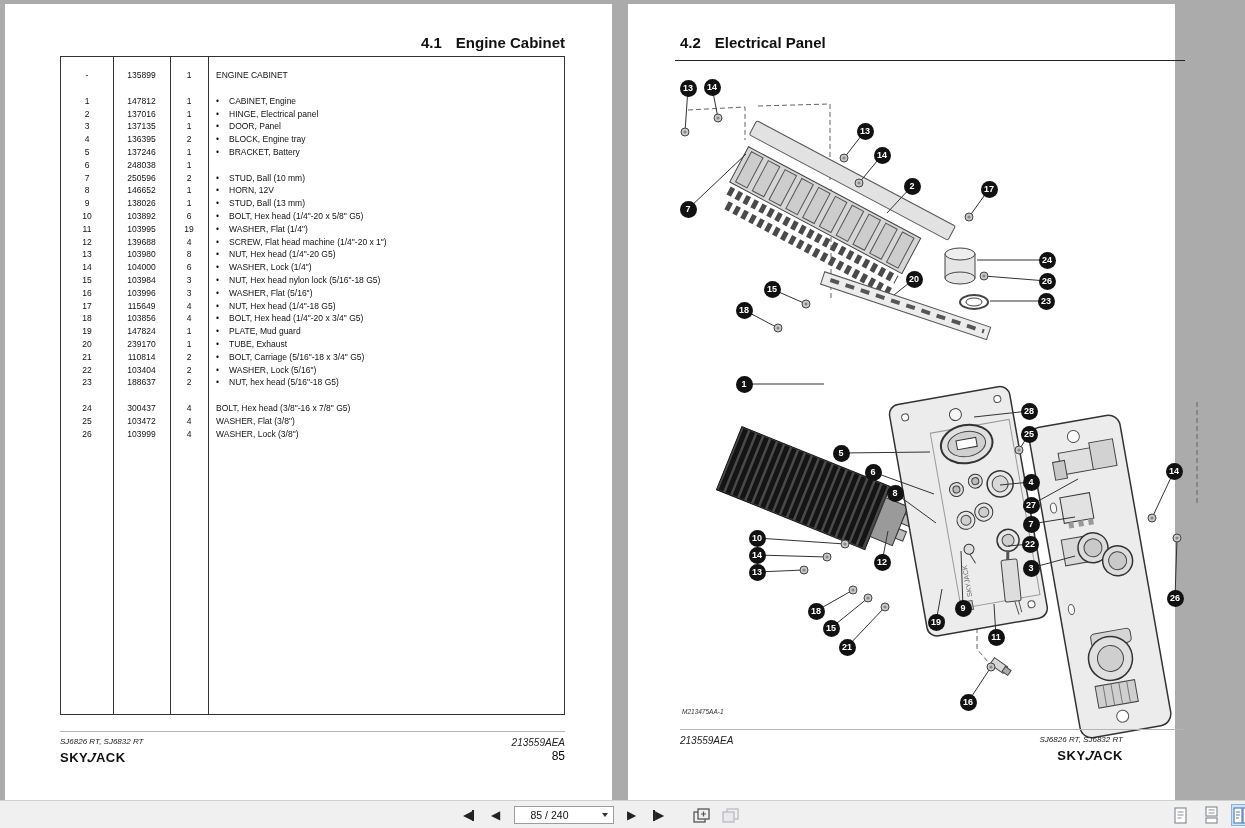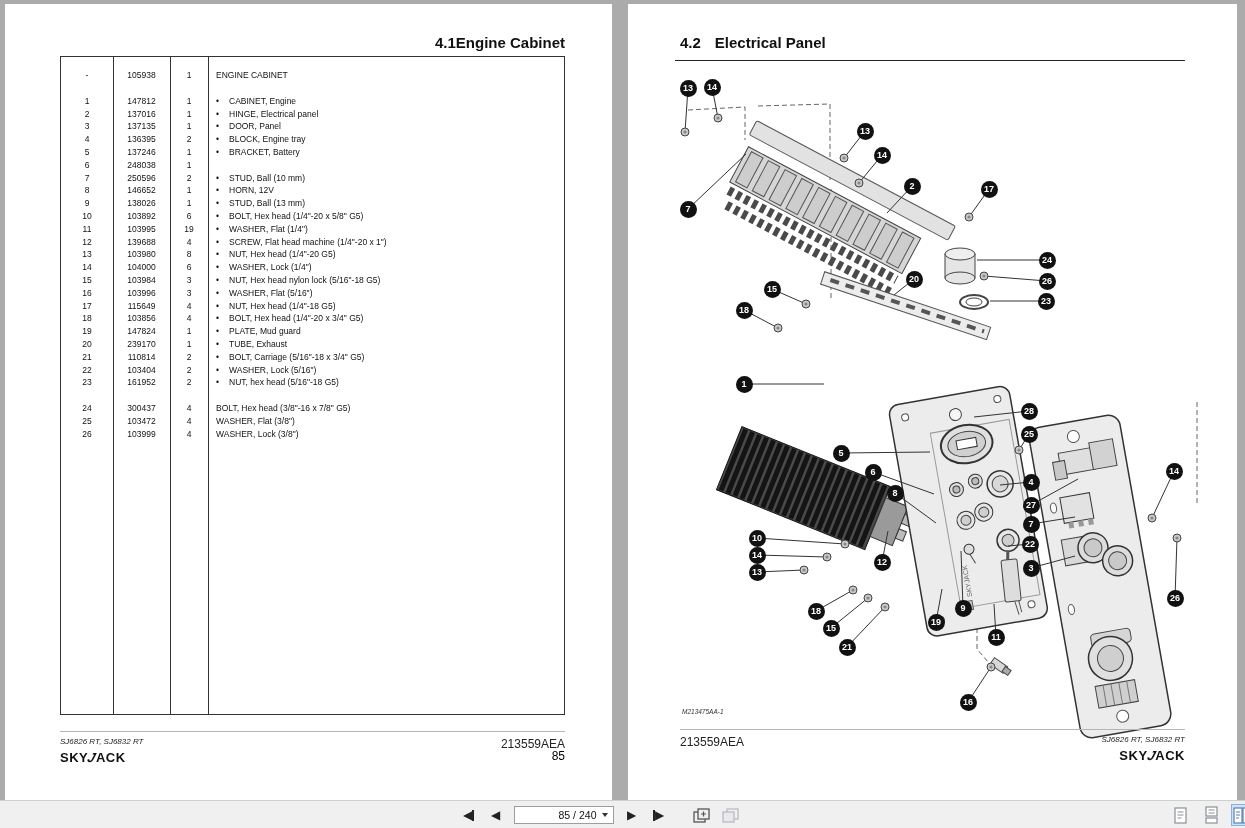--- a/index.html
+++ b/index.html
@@ -5,24 +5,24 @@
   html,body{margin:0;padding:0;}
   body{
     width:1245px;height:828px;overflow:hidden;position:relative;
     background:#ababab;
     font-family:"Liberation Sans", sans-serif;
     -webkit-font-smoothing:antialiased;
   }
   
   .page{position:absolute;top:4px;background:#fff;height:796px;}
   .page.left{left:5px;width:607px;}
-  .page.right{left:628px;width:609px;}
-
-  
-  .lp-title{position:absolute;top:30px;right:47px;font-size:15px;font-weight:bold;color:#111;display:flex;gap:0;}
+  .page.right{left:628px;width:547px;}
+
+  
+  .lp-title{position:absolute;top:30px;right:47px;font-size:15px;font-weight:bold;color:#111;display:flex;gap:14px;}
   
   .rp-title{position:absolute;top:30px;left:52px;font-size:15px;font-weight:bold;color:#111;display:flex;gap:14px;}
   .rp-rule{position:absolute;top:56px;left:47px;width:510px;border-bottom:1.5px solid #222;}
 
   
   .ptable{position:absolute;left:55px;top:52px;width:505px;height:659px;border:1px solid #333;box-sizing:border-box;}
   .vline{position:absolute;top:0;bottom:0;border-left:1px solid #333;}
   .vl1{left:52px}.vl2{left:109px}.vl3{left:147px}
   .thead{display:grid;grid-template-columns:52px 57px 38px 1fr;height:26px;border-bottom:1px solid #333;}
   .thead div{display:flex;align-items:center;justify-content:center;text-align:center;font-size:8px;font-weight:bold;line-height:9px;color:#111;}
@@ -30,40 +30,40 @@
   .trow{display:grid;grid-template-columns:52px 57px 38px 1fr;height:12.8px;font-size:8.5px;line-height:12.8px;color:#111;}
   .trow.gap{margin-top:13px;}
   .trow .ci,.trow .cp,.trow .cq{text-align:center;}
   .trow .cd{padding-left:8px;white-space:nowrap;}
   .trow .cd .blt{display:inline-block;width:13px;}
 
   
   .foot-rule{position:absolute;left:55px;width:505px;top:727px;border-top:1px solid #b5b5b5;}
   .page.right .foot-rule{left:52px;top:725px;}
   .foot-model{position:absolute;font-size:8px;font-style:italic;color:#222;}
-  .foot-doc{position:absolute;font-size:12px;color:#222;}
+  .foot-doc{position:absolute;font-size:10px;font-style:italic;color:#222;}
   .foot-page{position:absolute;font-size:12px;font-weight:normal;color:#000000;}
   .skyjack{font-size:13px;font-weight:800;letter-spacing:.5px;color:#111;}
   .skyjack .j{display:inline-block;transform:skewX(-18deg);font-style:italic;}
   .fig-label{position:absolute;left:54px;top:704px;font-size:6.5px;font-style:italic;color:#333;}
 
   
   .diagram{position:absolute;left:0;top:0;width:609px;height:794px;}
   .diagram svg{position:absolute;left:0;top:0;}
   .callout{position:absolute;width:17px;height:17px;border-radius:50%;background:#111;color:#fff;
     font-size:9px;font-weight:bold;display:flex;align-items:center;justify-content:center;z-index:3;}
 
   
   .toolbar{position:absolute;left:0;bottom:0;width:1245px;height:28px;background:#f0f0f1;border-top:1px solid #cfcfcf;box-sizing:border-box;}
   .tb-center{position:absolute;left:50%;top:0;transform:translateX(-58%);height:28px;display:flex;align-items:center;gap:9px;}
   .nav-btn{width:18px;height:20px;display:flex;align-items:center;justify-content:center;cursor:pointer;color:#222;}
   .tri{font-size:12px;line-height:12px;}
   .bar{display:inline-block;width:2px;height:11px;background:#222;}
   .pagebox{width:100px;height:18px;background:#fff;border:1px solid #9a9da1;display:flex;align-items:center;box-sizing:border-box;padding-left:16px;position:relative;}
-  .pagebox .val{font-size:10.5px;color:#111;margin-left:28px;}
+  .pagebox .val{font-size:10.5px;color:#111;}
   .pagebox .dd{position:absolute;right:5px;top:6px;width:0;height:0;border-left:3.5px solid transparent;border-right:3.5px solid transparent;border-top:4.5px solid #333;}
   .tb-icon{width:20px;height:20px;display:flex;align-items:center;justify-content:center;cursor:pointer;}
   .view-icons{position:absolute;right:-8px;top:3px;display:flex;gap:9px;align-items:center;}
   .view-btn{width:22px;height:22px;display:flex;align-items:center;justify-content:center;cursor:pointer;border:1px solid transparent;box-sizing:border-box;}
   .view-btn.sel{background:#cfe3f7;border:1px solid #8ab0e0;}
 </style>
 </head>
 <body>
 
 <div class="page left">
@@ -72,21 +72,21 @@
     <span>Engine Cabinet</span>
   </div>
 
   <div class="ptable">
     <div class="vline vl1"></div>
     <div class="vline vl2"></div>
     <div class="vline vl3"></div>
     <div class="tbody" id="tbody">
         <div class="trow">
           <div class="ci">-</div>
-          <div class="cp">105938</div>
+          <div class="cp">135899</div>
           <div class="cq">1</div>
           <div class="cd"><span>ENGINE CABINET</span></div>
         </div>
         <div class="trow gap">
           <div class="ci">1</div>
           <div class="cp">147812</div>
           <div class="cq">1</div>
           <div class="cd"><span class="blt">•</span><span>CABINET, Engine</span></div>
         </div>
         <div class="trow">
@@ -209,21 +209,21 @@
           <div class="cd"><span class="blt">•</span><span>BOLT, Carriage (5/16"-18 x 3/4" G5)</span></div>
         </div>
         <div class="trow">
           <div class="ci">22</div>
           <div class="cp">103404</div>
           <div class="cq">2</div>
           <div class="cd"><span class="blt">•</span><span>WASHER, Lock (5/16")</span></div>
         </div>
         <div class="trow">
           <div class="ci">23</div>
-          <div class="cp">161952</div>
+          <div class="cp">188637</div>
           <div class="cq">2</div>
           <div class="cd"><span class="blt">•</span><span>NUT, hex head (5/16"-18 G5)</span></div>
         </div>
         <div class="trow gap">
           <div class="ci">24</div>
           <div class="cp">300437</div>
           <div class="cq">4</div>
           <div class="cd"><span>BOLT, Hex head (3/8"-16 x 7/8" G5)</span></div>
         </div>
         <div class="trow">

